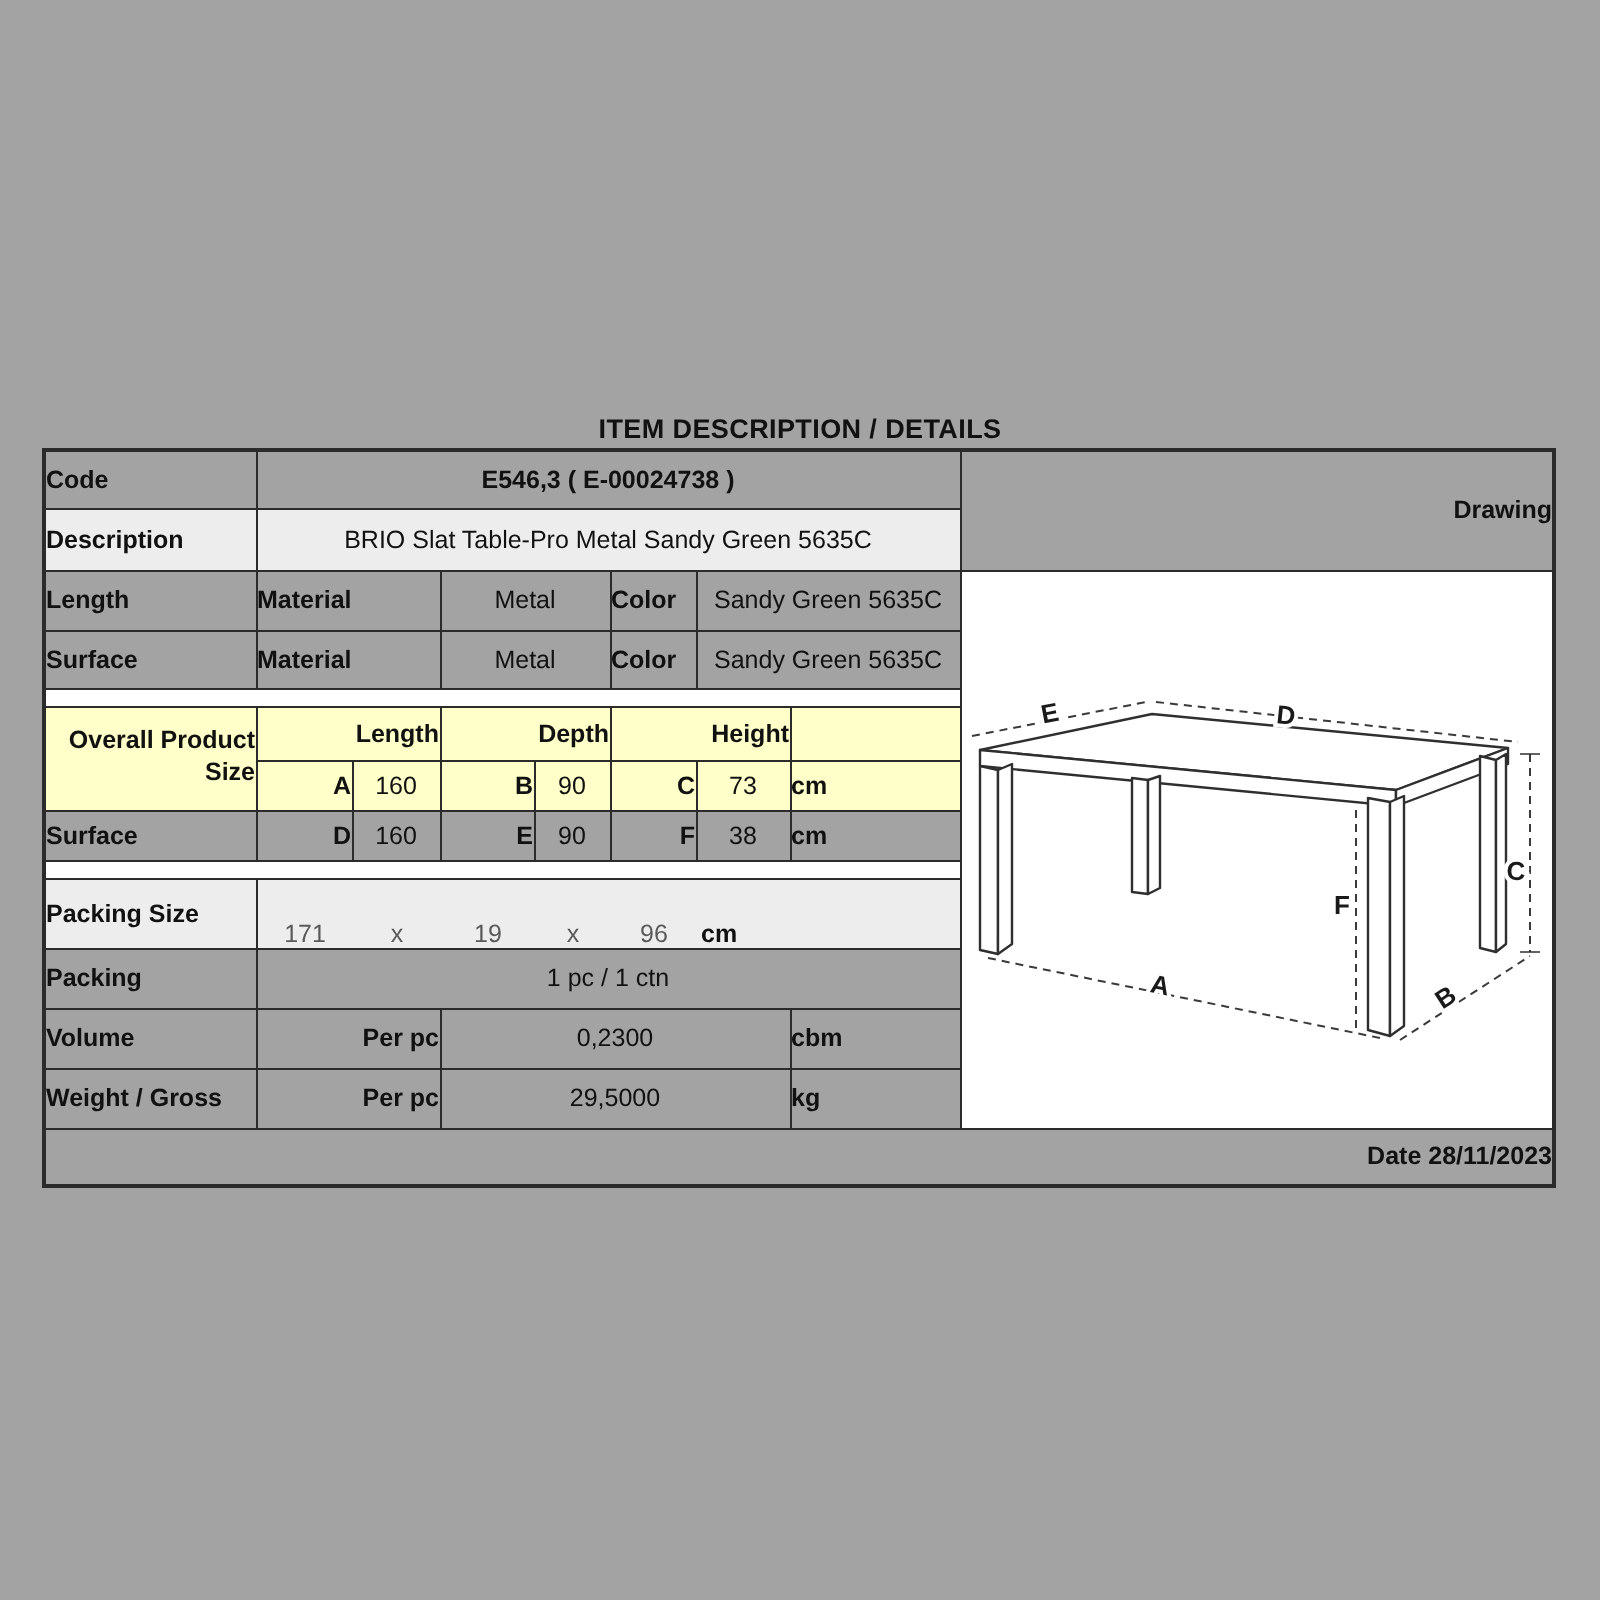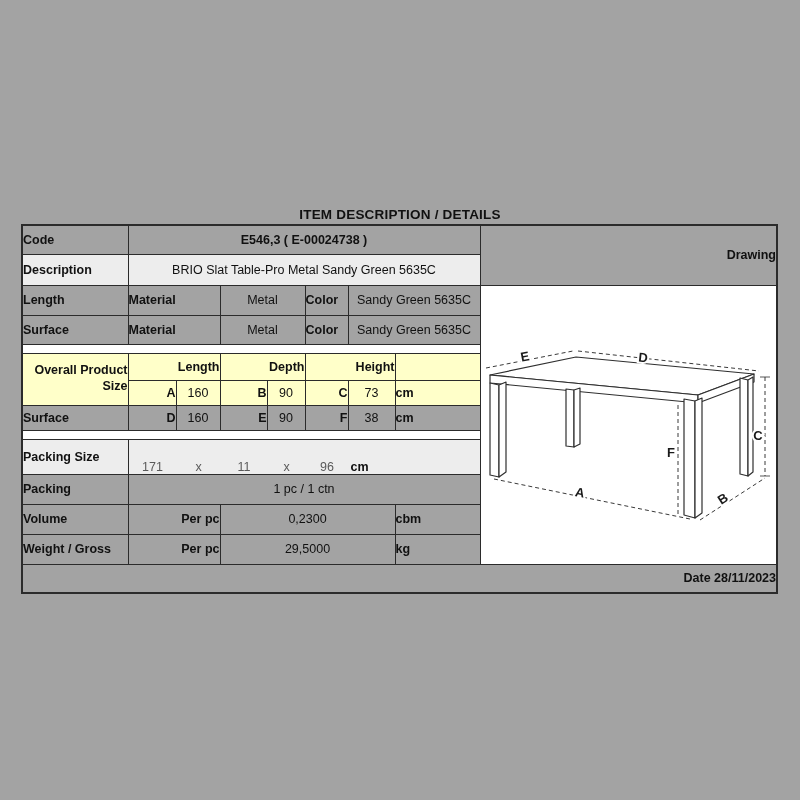--- a/index.html
+++ b/index.html
@@ -174,21 +174,21 @@
     <tr class="spacer" style="height:9px">
       <td colspan="8"></td>
     </tr>
 
     <tr class="gray-row" style="height:26px">
       <td class="lbl">Packing Size</td>
       <td colspan="7">
         <div class="pack-flex">
           <span class="w1">171</span>
           <span class="w2">x</span>
-          <span class="w3">11</span>
+          <span class="w3">19</span>
           <span class="w4">x</span>
           <span class="w5">96</span>
           <span class="u">cm</span>
         </div>
       </td>
     </tr>
 
     <tr style="height:30px">
       <td class="lbl">Packing</td>
       <td colspan="7" class="val">1 pc / 1 ctn</td>

